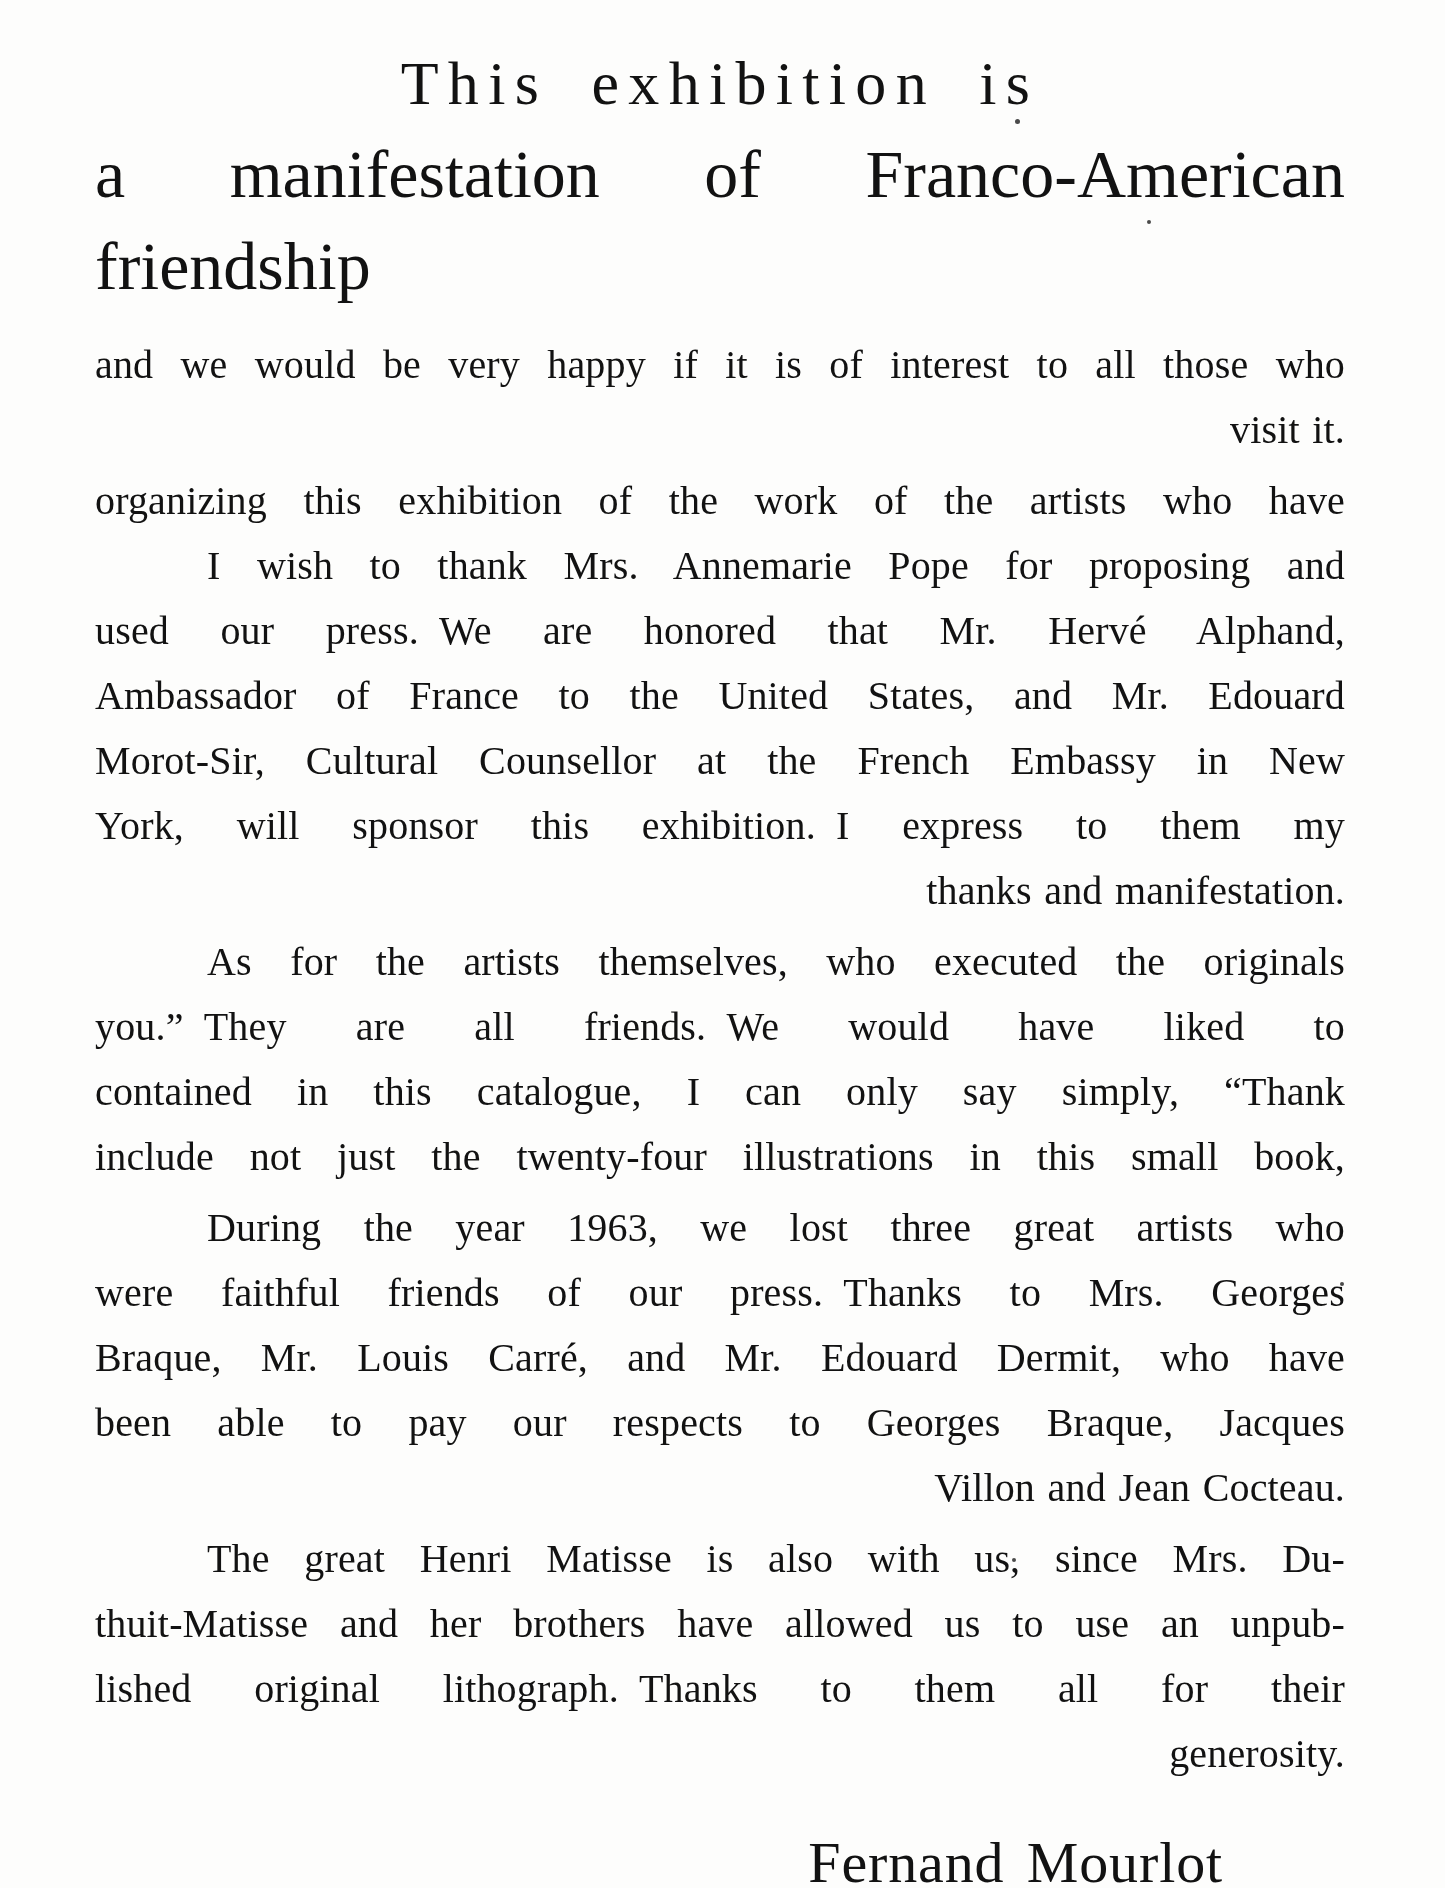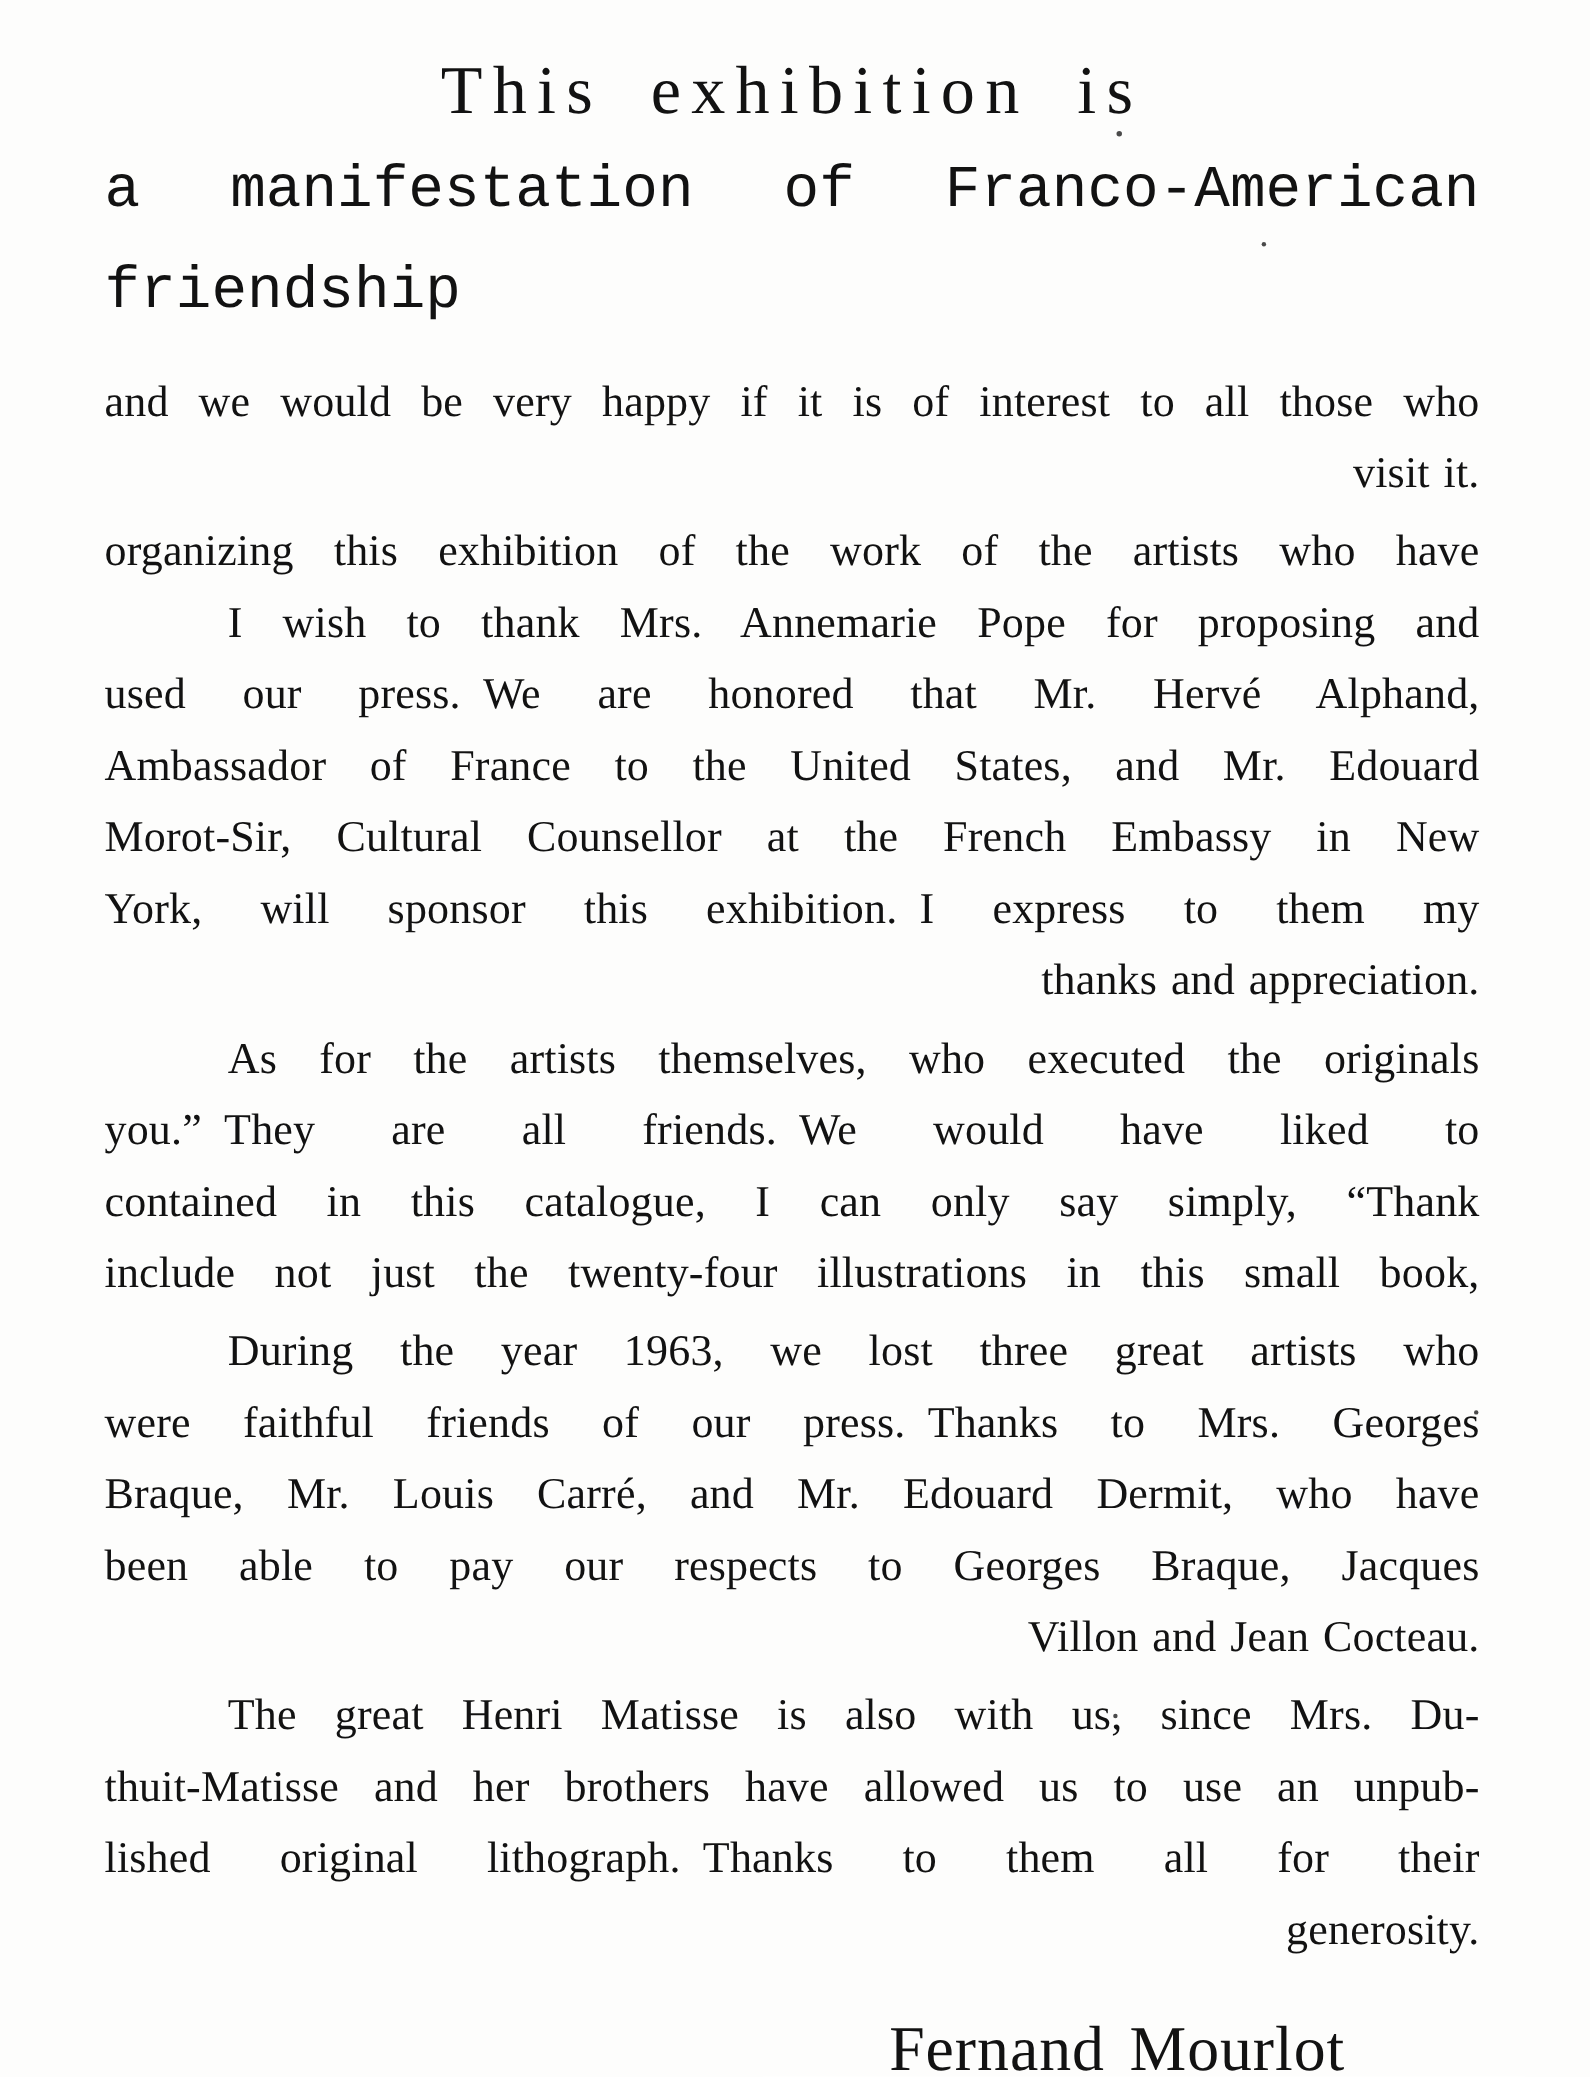--- a/index.html
+++ b/index.html
@@ -23,26 +23,25 @@
   .title {
     margin-top: 22px;
     font-size: 62px;
     line-height: 90px;
     letter-spacing: 0.15em;
     word-spacing: 0.30em;
     text-align: center;
     white-space: nowrap;
   }
   .subtitle {
-    font-size: 54px;
+    font-size: 68px;
     line-height: 92px;
     text-align: justify;
     text-align-last: justify;
     word-spacing: 0.10em;
-    font-family: Liberation Mono, monospace;
   }
   .body-text {
     margin-top: 20px;
     font-size: 40px;
   }
   .para { margin: 0; }
   .para + .para { margin-top: 6px; }
   .line {
     height: 65px;
     line-height: 65px;
@@ -81,21 +80,21 @@
           <div class="line j">and we would be very happy if it is of interest to all those who</div>
           <div class="line l">visit it.</div>
         </div>
         <div class="para">
           <div class="line j">organizing this exhibition of the work of the artists who have</div>
           <div class="line j ind">I wish to thank Mrs. Annemarie Pope for proposing and</div>
           <div class="line j">used our press. We are honored that Mr. Hervé Alphand,</div>
           <div class="line j">Ambassador of France to the United States, and Mr. Edouard</div>
           <div class="line j">Morot-Sir, Cultural Counsellor at the French Embassy in New</div>
           <div class="line j">York, will sponsor this exhibition. I express to them my</div>
-          <div class="line l">thanks and appreciation.</div>
+          <div class="line l">thanks and manifestation.</div>
         </div>
         <div class="para">
           <div class="line j ind">As for the artists themselves, who executed the originals</div>
           <div class="line j">you.” They are all friends. We would have liked to</div>
           <div class="line j">contained in this catalogue, I can only say simply, “Thank</div>
           <div class="line j">include not just the twenty-four illustrations in this small book,</div>
         </div>
         <div class="para">
           <div class="line j ind">During the year 1963, we lost three great artists who</div>
           <div class="line j">were faithful friends of our press. Thanks to Mrs. Georges</div>

